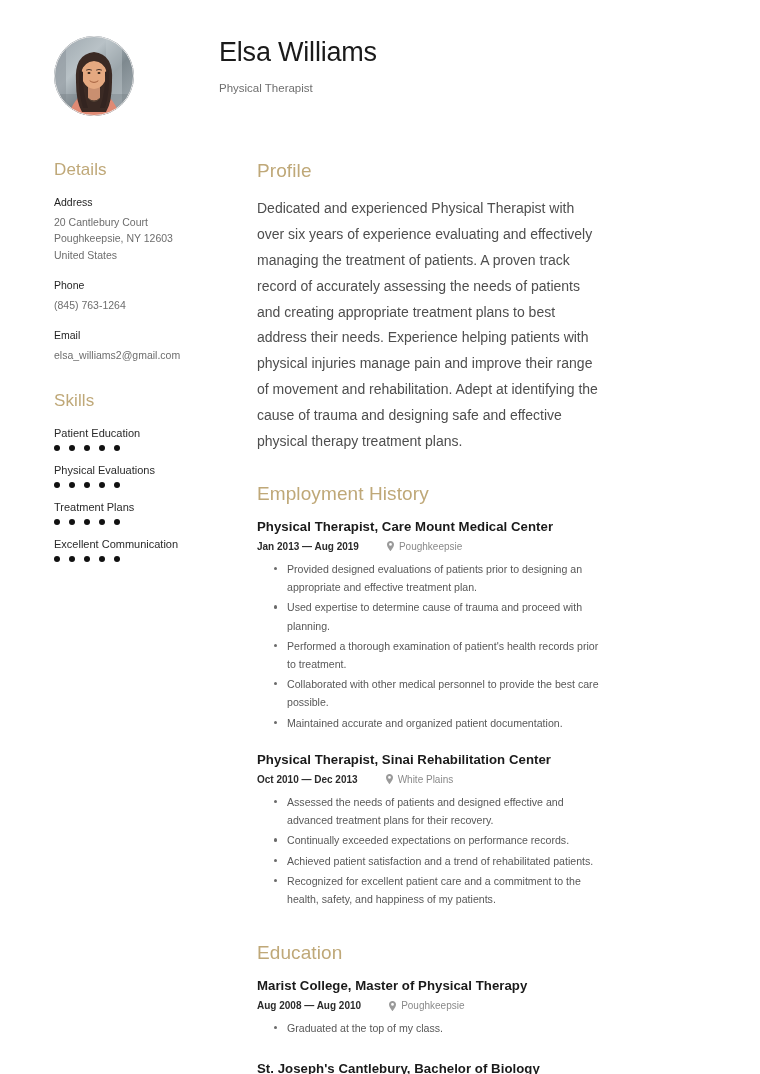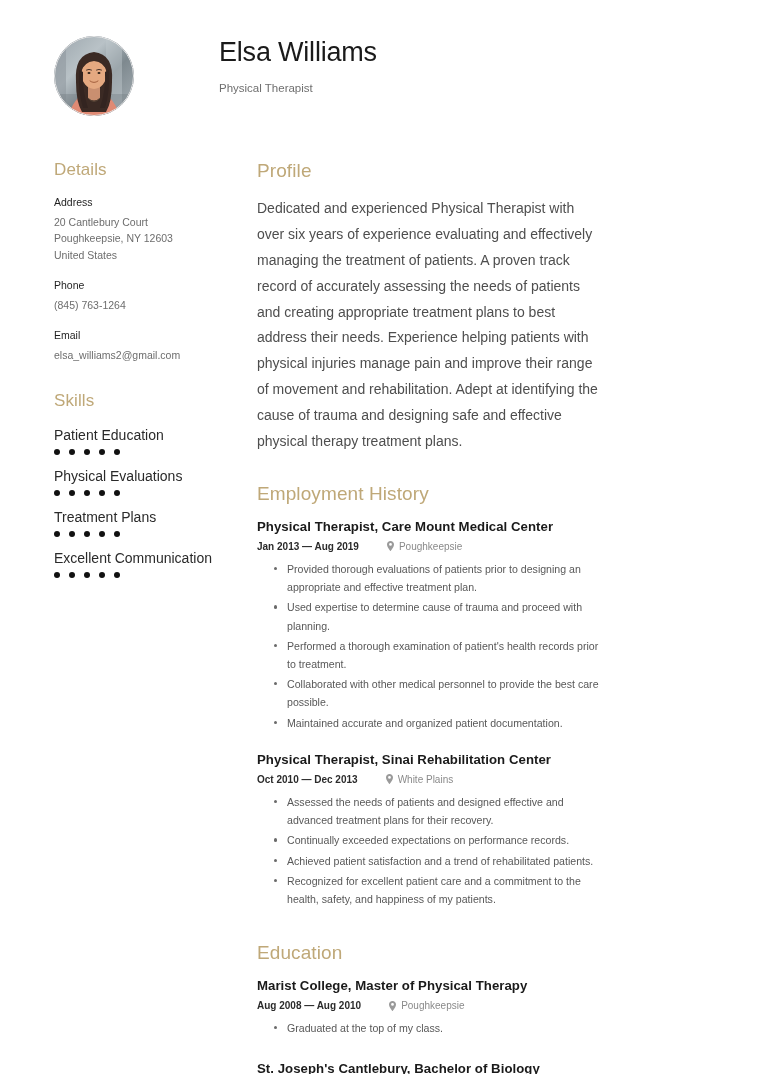--- a/index.html
+++ b/index.html
@@ -115,21 +115,21 @@
   }
   .detail-line {
     font-size: 10.5px;
     color: #6d6d6d;
     line-height: 1.55;
   }
 
   
   .skill-item { margin-bottom: 13px; }
   .skill-name {
-    font-size: 14px;
+    font-size: 11px;
     color: #2a2a2a;
     margin-bottom: 6px;
   }
   .dots { display: flex; gap: 9px; align-items: center; }
   .dot {
     width: 6px;
     height: 6px;
     border-radius: 50%;
     background: #111111;
     display: block;
@@ -352,21 +352,21 @@
             <span class="entry-location">
               <span class="pin-icon">
                 <svg width="7" height="10" viewBox="0 0 7 10" xmlns="http://www.w3.org/2000/svg">
                   <path d="M3.5 0C1.57 0 0 1.53 0 3.42 0 6.02 3.5 10 3.5 10S7 6.02 7 3.42C7 1.53 5.43 0 3.5 0zm0 4.8a1.4 1.4 0 1 1 0-2.8 1.4 1.4 0 0 1 0 2.8z" fill="#9a9a9a"></path>
                 </svg>
               </span>
               <span>Poughkeepsie</span>
             </span>
           </div>
           <ul class="bullets">
-            <li>Provided thorough evaluations of patients prior to designing an appropriate and effective treatment plan.</li>
+            <li>Provided designed evaluations of patients prior to designing an appropriate and effective treatment plan.</li>
             <li>Used expertise to determine cause of trauma and proceed with planning.</li>
             <li>Performed a thorough examination of patient's health records prior to treatment.</li>
             <li>Collaborated with other medical personnel to provide the best care possible.</li>
             <li>Maintained accurate and organized patient documentation.</li>
           </ul>
         </div>
 
         <div class="entry">
           <h3 class="entry-title">Physical Therapist, Sinai Rehabilitation Center</h3>
           <div class="entry-meta">

